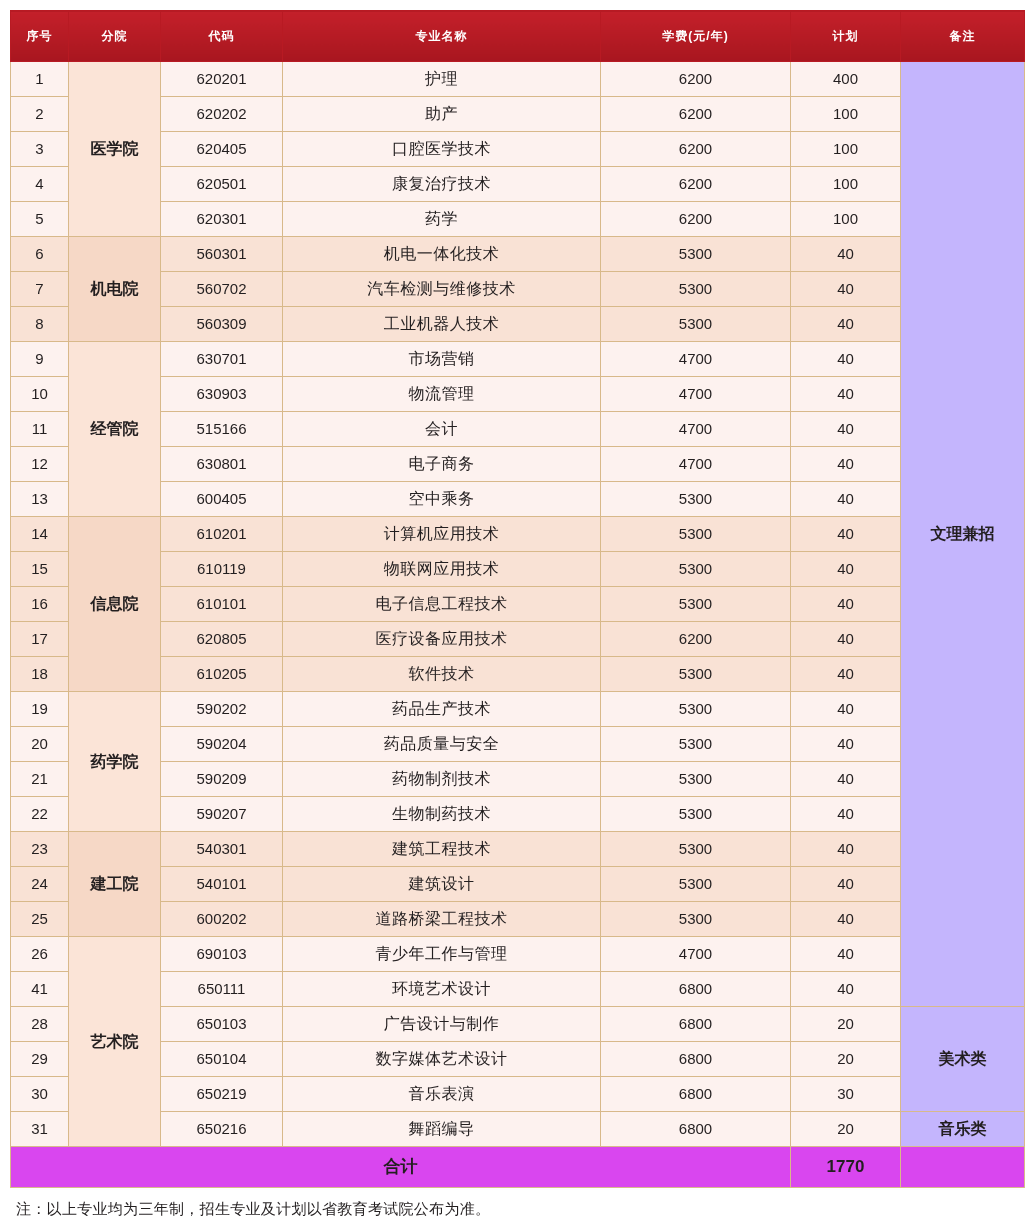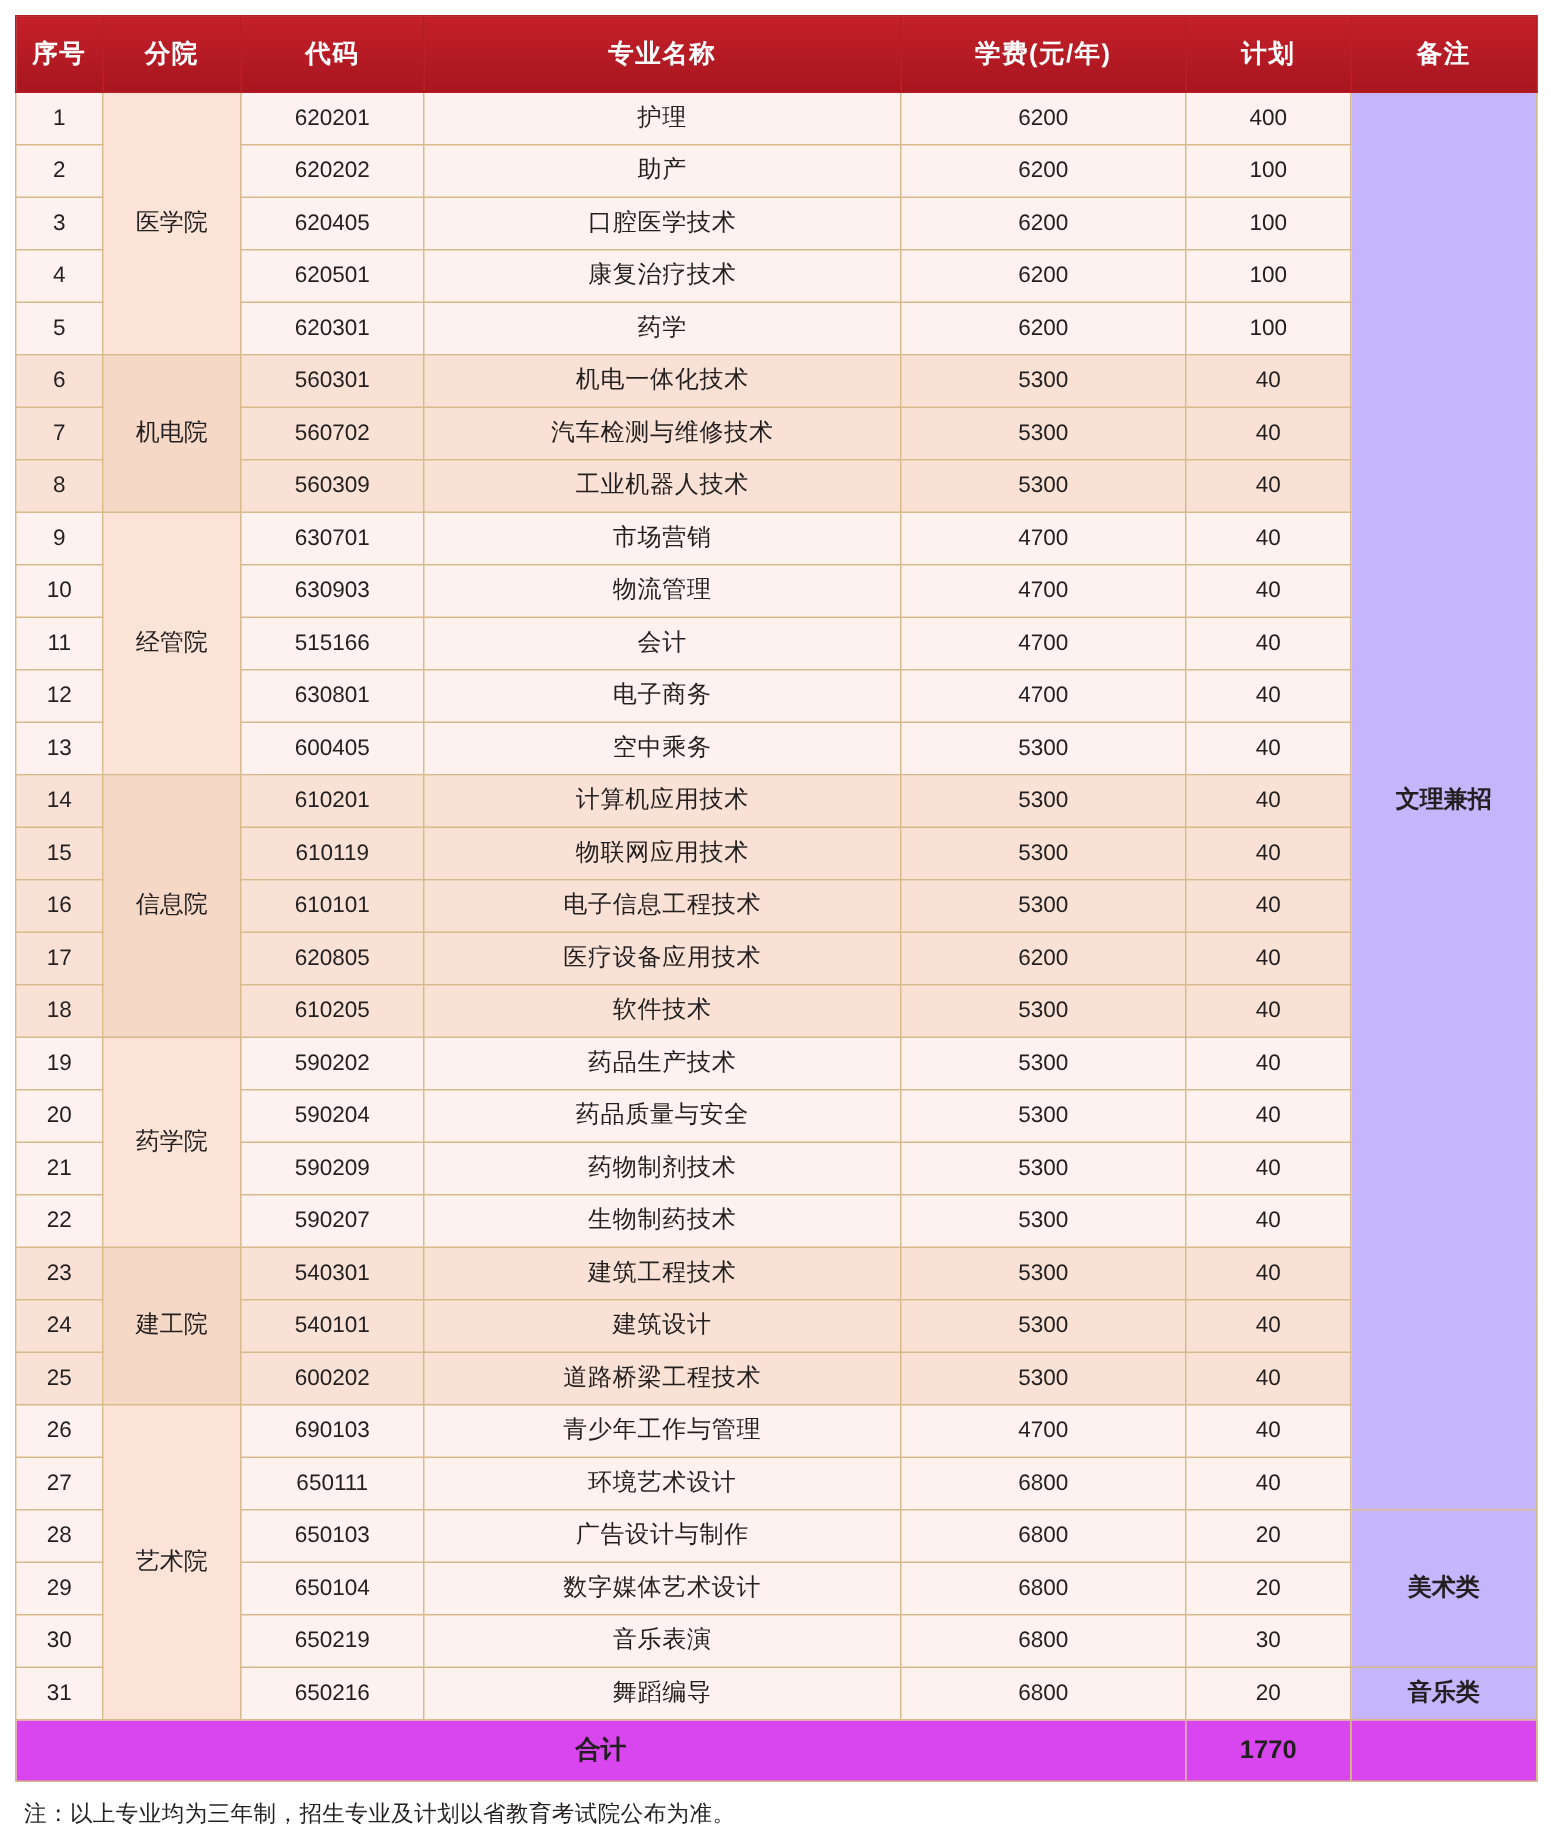--- a/index.html
+++ b/index.html
@@ -37,32 +37,32 @@
     vertical-align: middle;
     height: 34px;
     padding: 0 2px;
     line-height: 1.25;
   }
   table.plan thead th {
     background: linear-gradient(180deg, #c4202a 0%, #a8161f 100%);
     background-color: #b81a23;
     color: #ffffff;
     font-weight: bold;
-    font-size: 17px;
+    font-size: 12px;
     height: 50px;
     border: 1px solid #b81a23;
     letter-spacing: 1px;
   }
   td.idx {
     background: #fdf2ef;
     color: #231f20;
   }
   td.dept {
     background: #fbe4d7;
-    font-weight: normal;
+    font-weight: bold;
     font-size: 16px;
   }
   td.code, td.major, td.fee, td.plan-n {
     background: #fdf2ef;
   }
   tr.alt td.idx,
   tr.alt td.code,
   tr.alt td.major,
   tr.alt td.fee,
   tr.alt td.plan-n {
@@ -305,21 +305,21 @@
         </tr>
         <tr>
           <td class="idx">26</td>
           <td class="dept" rowspan="6">艺术院</td>
           <td class="code">690103</td>
           <td class="major">青少年工作与管理</td>
           <td class="fee">4700</td>
           <td class="plan-n">40</td>
         </tr>
         <tr>
-          <td class="idx">27</td>
+          <td class="idx">41</td>
           <td class="code">650111</td>
           <td class="major">环境艺术设计</td>
           <td class="fee">6800</td>
           <td class="plan-n">40</td>
         </tr>
         <tr>
           <td class="idx">28</td>
           <td class="code">650103</td>
           <td class="major">广告设计与制作</td>
           <td class="fee">6800</td>

